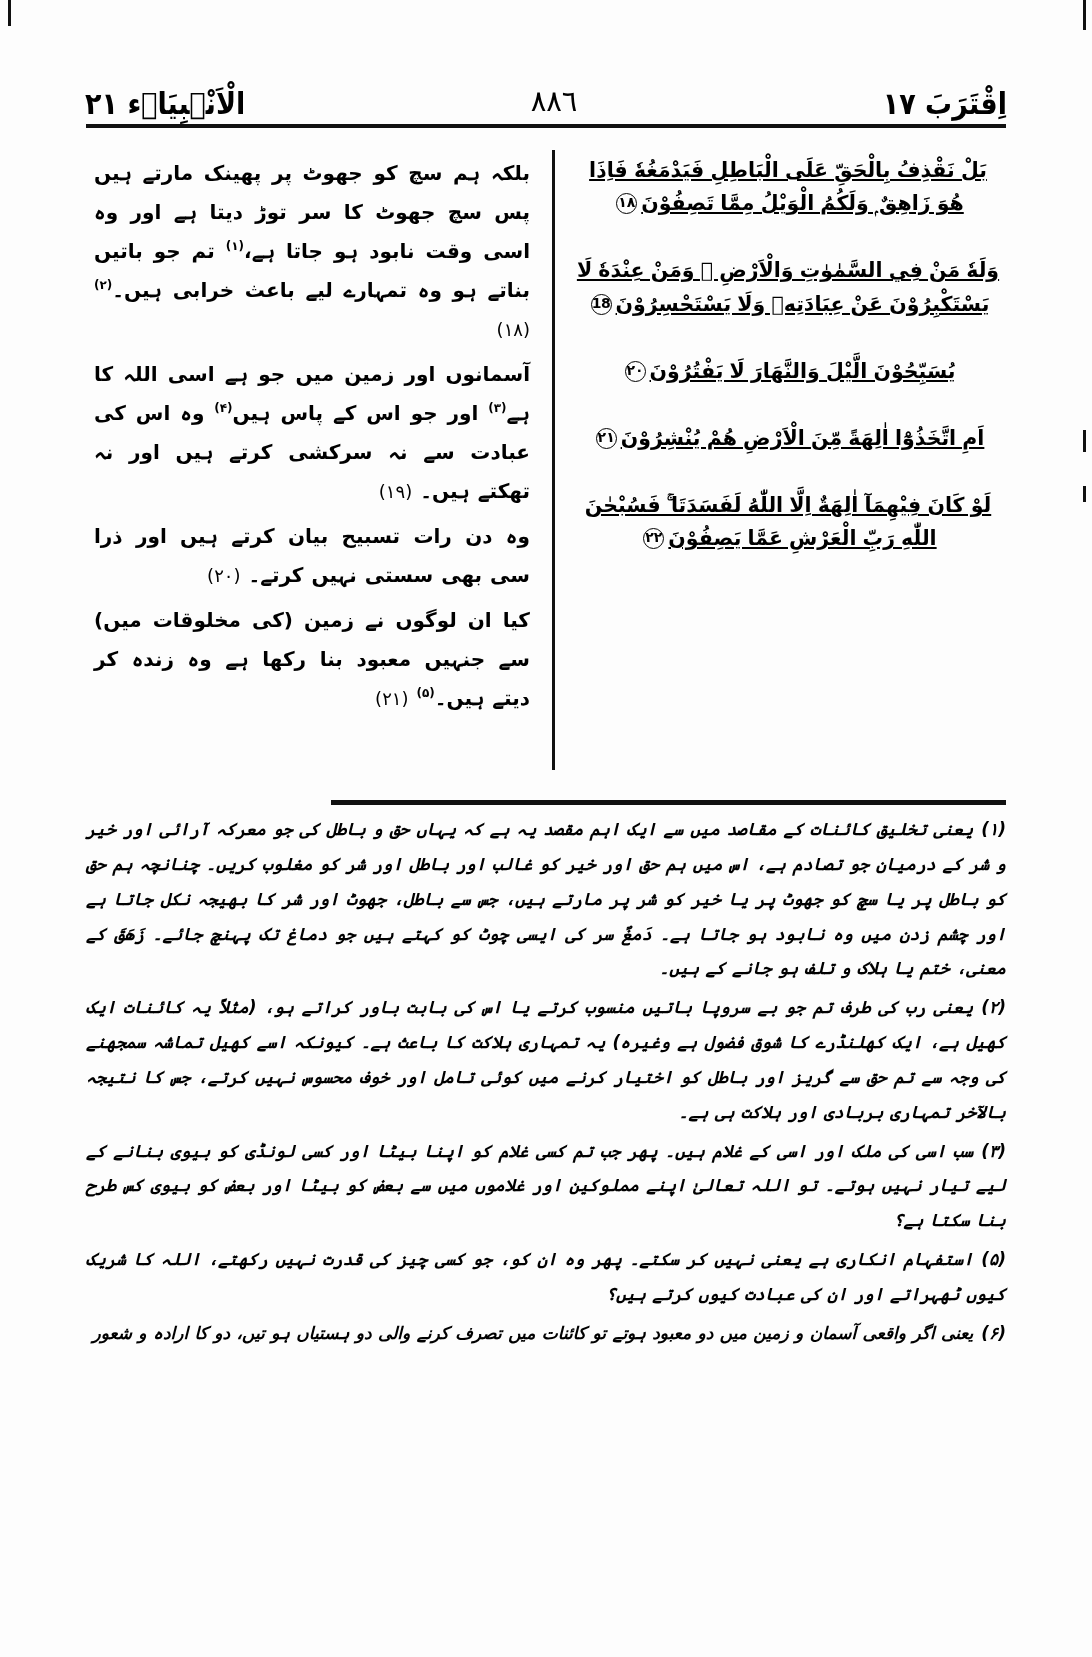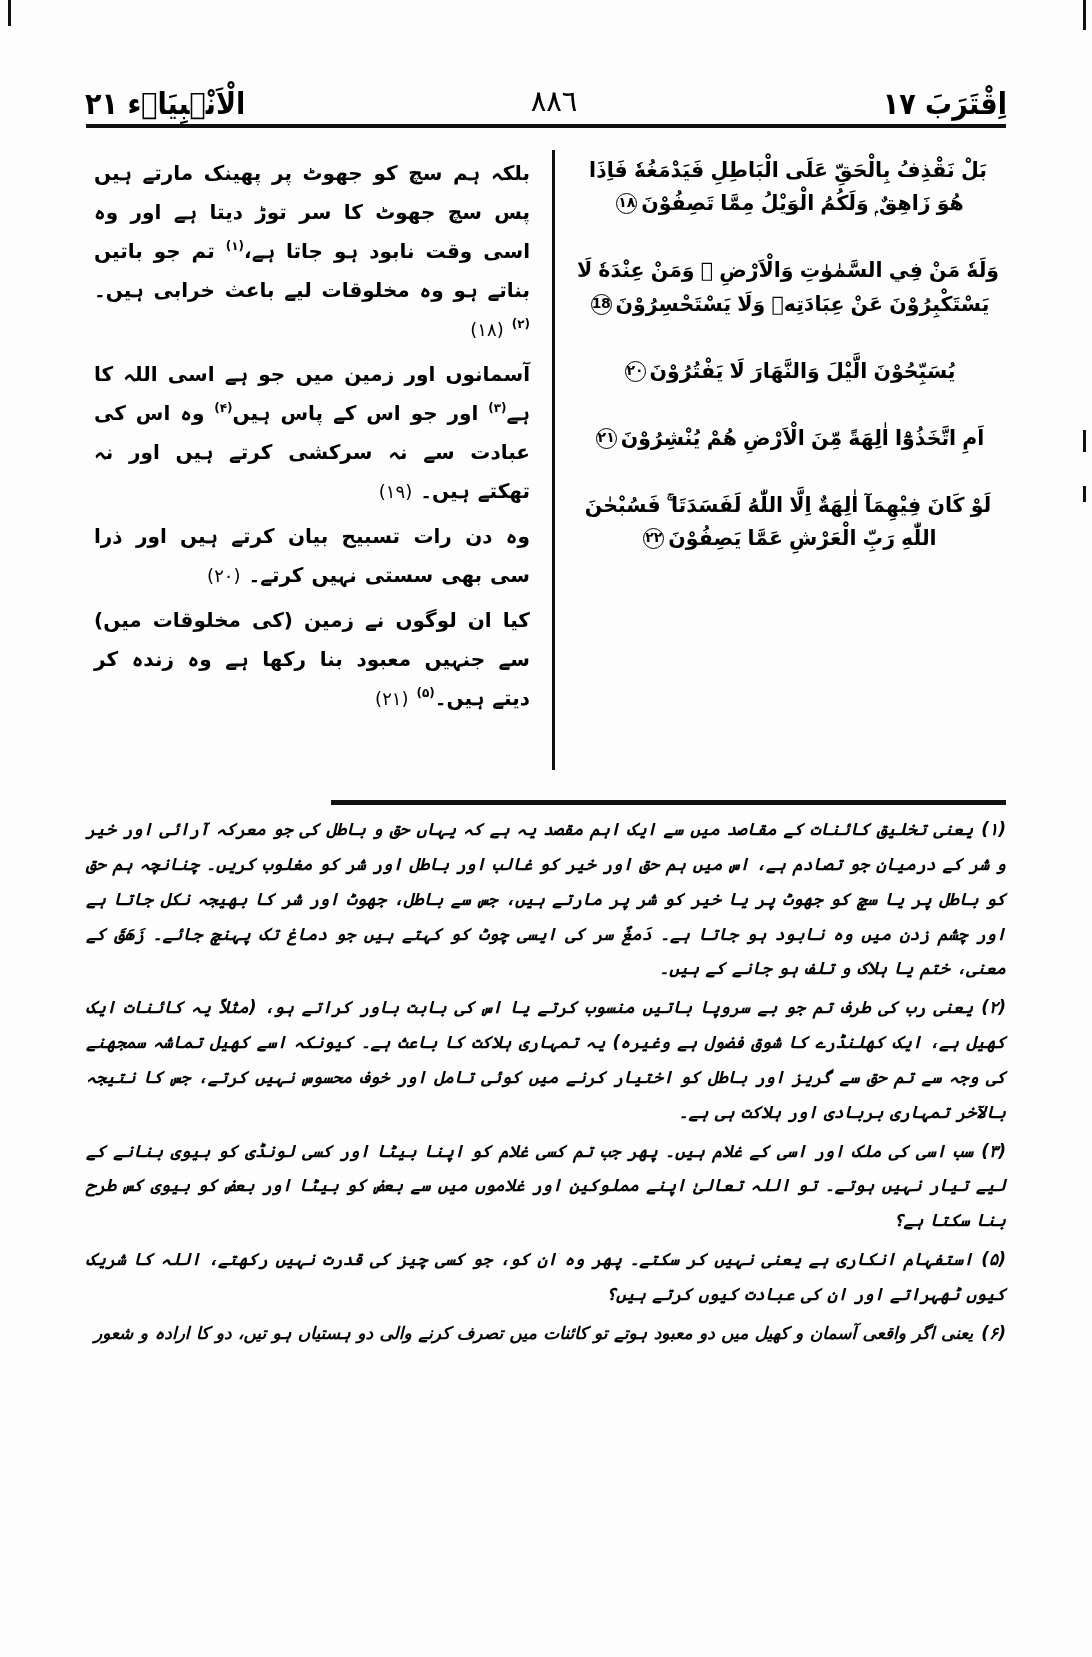--- a/index.html
+++ b/index.html
@@ -90,20 +90,21 @@
 
   .col-arabic {
     position: absolute;
     top: 0;
     right: 0;
     width: 440px;
     height: 100%;
     padding: 18px 6px 0 10px;
     box-sizing: border-box;
     text-align: center;
+    text-decoration: underline;
   }
   .col-urdu {
     position: absolute;
     top: 0;
     left: 0;
     width: 448px;
     height: 100%;
     padding: 18px 4px 0 8px;
     box-sizing: border-box;
     text-align: justify;
@@ -230,21 +231,21 @@
 
       <p class="ayah">
         <span>لَوْ كَانَ فِيْهِمَآ اٰلِهَةٌ اِلَّا اللّٰهُ لَفَسَدَتَا ۚ فَسُبْحٰنَ اللّٰهِ رَبِّ الْعَرْشِ عَمَّا يَصِفُوْنَ</span><span class="ayah-num">٢٢</span>
       </p>
 
     </div>
 
     <div class="col-urdu">
 
       <p class="tr-block">
-        <span>بلکہ ہم سچ کو جھوٹ پر پھینک مارتے ہیں پس سچ جھوٹ کا سر توڑ دیتا ہے اور وہ اسی وقت نابود ہو جاتا ہے،</span><span class="sup">(۱)</span><span> تم جو باتیں بناتے ہو وہ مخلوقات لیے باعث خرابی ہیں۔</span><span class="sup">(۲)</span>
+        <span>بلکہ ہم سچ کو جھوٹ پر پھینک مارتے ہیں پس سچ جھوٹ کا سر توڑ دیتا ہے اور وہ اسی وقت نابود ہو جاتا ہے،</span><span class="sup">(۱)</span><span> تم جو باتیں بناتے ہو وہ تمہارے لیے باعث خرابی ہیں۔</span><span class="sup">(۲)</span>
         <span class="vnum">(۱۸)</span>
       </p>
 
       <p class="tr-block">
         <span>آسمانوں اور زمین میں جو ہے اسی اللہ کا ہے</span><span class="sup">(۳)</span><span> اور جو اس کے پاس ہیں</span><span class="sup">(۴)</span><span> وہ اس کی عبادت سے نہ سرکشی کرتے ہیں اور نہ تھکتے ہیں۔</span>
         <span class="vnum">(۱۹)</span>
       </p>
 
       <p class="tr-block">
         <span>وہ دن رات تسبیح بیان کرتے ہیں اور ذرا سی بھی سستی نہیں کرتے۔</span>
@@ -275,21 +276,21 @@
     <p class="fn">
       <span class="fn-marker">(۳)</span><span>سب اسی کی ملک اور اسی کے غلام ہیں۔ پھر جب تم کسی غلام کو اپنا بیٹا اور کسی لونڈی کو بیوی بنانے کے لیے تیار نہیں ہوتے۔ تو اللہ تعالیٰ اپنے مملوکین اور غلاموں میں سے بعض کو بیٹا اور بعض کو بیوی کس طرح بنا سکتا ہے؟</span>
     </p>
 
 
     <p class="fn">
       <span class="fn-marker">(۵)</span><span>استفہام انکاری ہے یعنی نہیں کر سکتے۔ پھر وہ ان کو، جو کسی چیز کی قدرت نہیں رکھتے، اللہ کا شریک کیوں ٹھہراتے اور ان کی عبادت کیوں کرتے ہیں؟</span>
     </p>
 
     <p class="fn">
-      <span class="fn-marker">(۶)</span><span>یعنی اگر واقعی آسمان و کھیل میں دو معبود ہوتے تو کائنات میں تصرف کرنے والی دو ہستیاں ہو تیں، دو کا ارادہ و شعور</span>
+      <span class="fn-marker">(۶)</span><span>یعنی اگر واقعی آسمان و زمین میں دو معبود ہوتے تو کائنات میں تصرف کرنے والی دو ہستیاں ہو تیں، دو کا ارادہ و شعور</span>
     </p>
 
   </div>
 
   <div class="edge-mark" style="top:0;right:6px;width:3px;height:30px;"></div>
   <div class="edge-mark" style="top:430px;right:6px;width:3px;height:22px;"></div>
   <div class="edge-mark" style="top:486px;right:6px;width:3px;height:16px;"></div>
   <div class="edge-mark" style="top:0;left:8px;width:3px;height:26px;"></div>
 
 </div>

